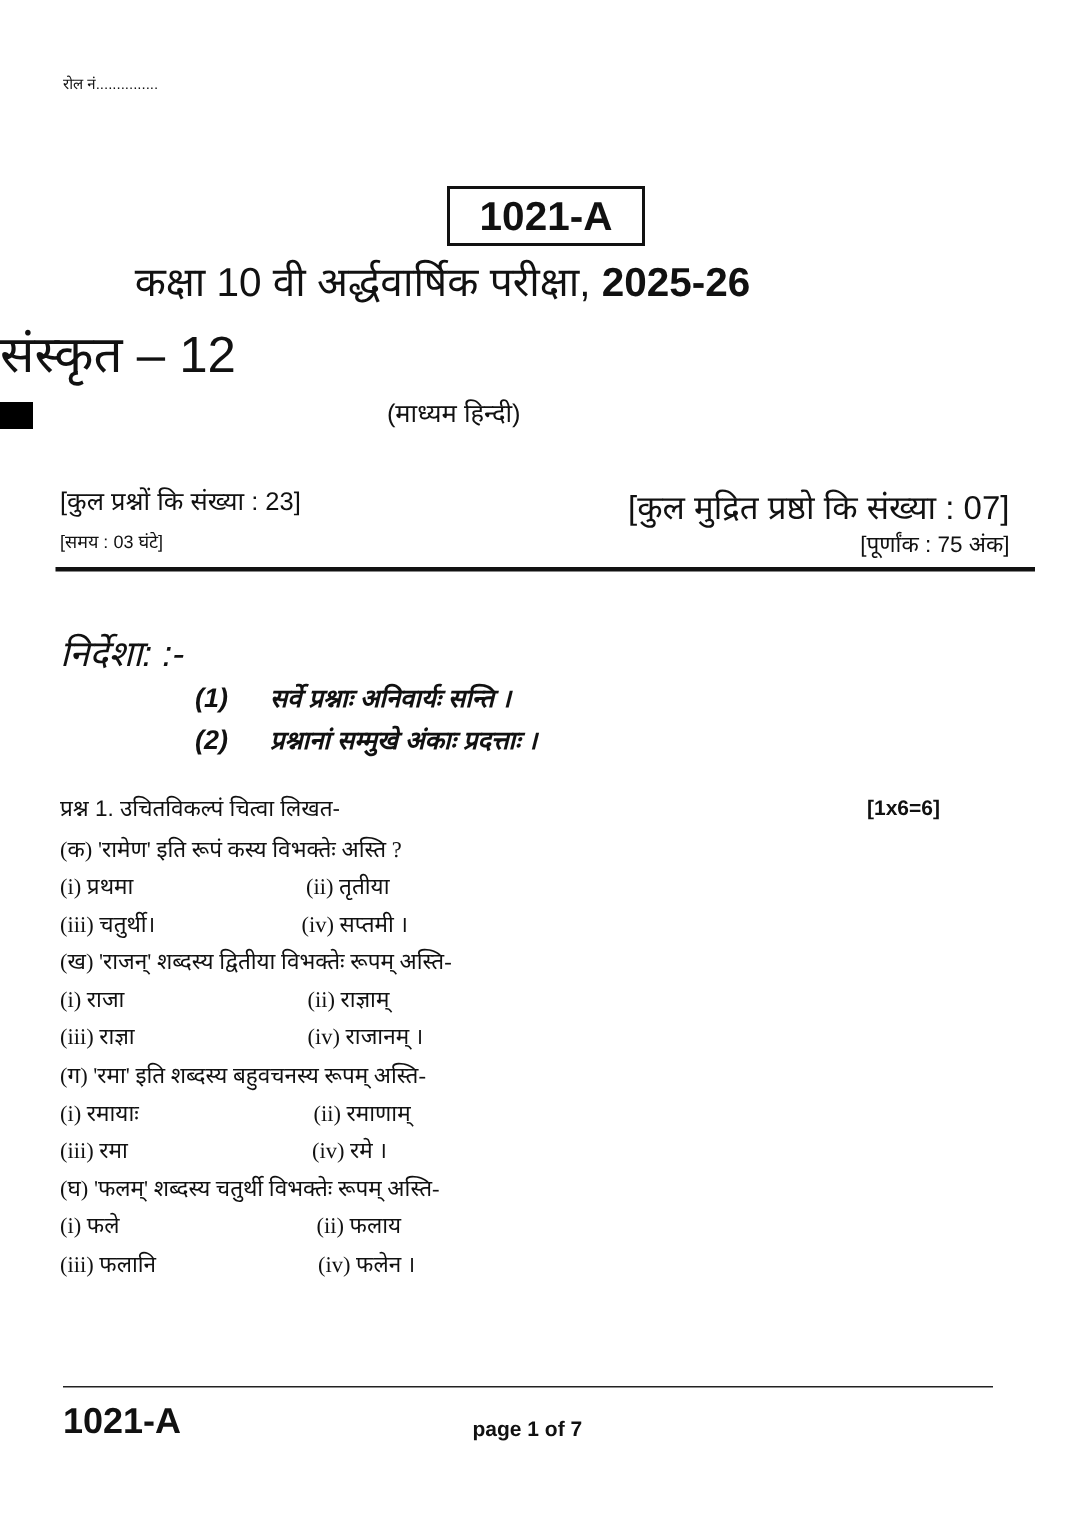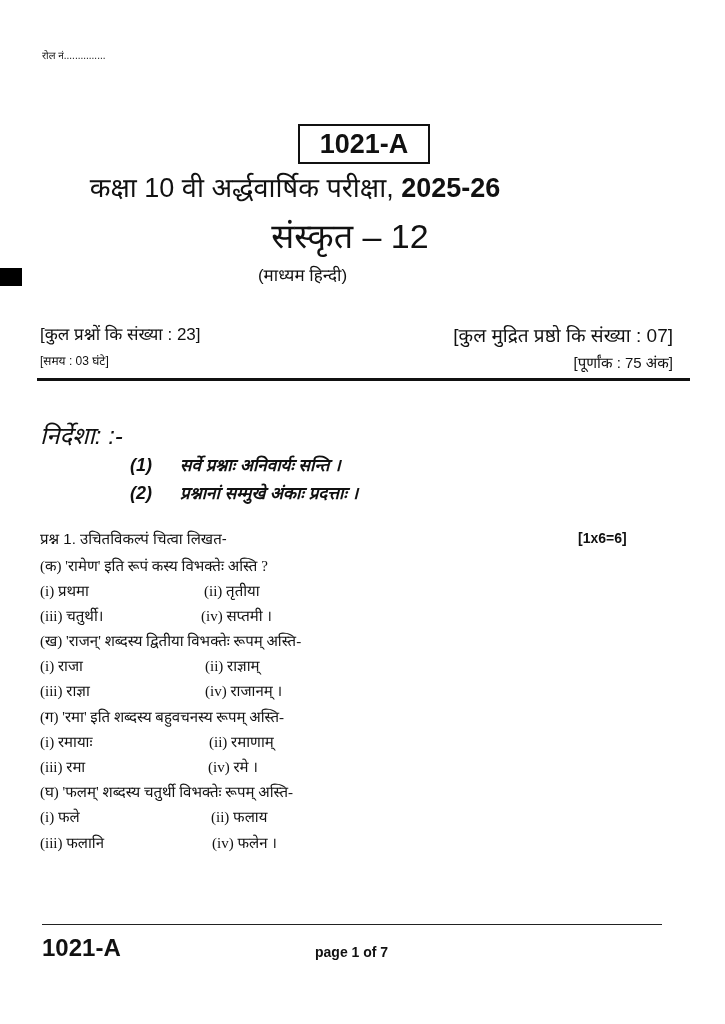--- a/index.html
+++ b/index.html
@@ -13,27 +13,27 @@
 
   #roll { left: 42px; top: 48px; font-size: 10px; }
 
   #code-box {
     left: 298px; top: 124px; width: 132px; height: 40px;
     border: 2.5px solid #111; box-sizing: border-box;
     font-size: 27px; font-weight: bold; text-align: center; line-height: 36px;
   }
   #exam-title { left: 0; width: 590px; text-align: center; top: 168px; font-size: 27px; }
   #exam-title b { font-weight: bold; }
-  #subject { left: 0; width: 700px; text-align: center; top: 212px; font-size: 34px; }
+  #subject { left: 0; width: 700px; text-align: left; top: 212px; font-size: 34px; }
   #medium { left: 0; width: 605px; text-align: center; top: 263px; font-size: 17px; }
 
   #side-mark { left: 0; top: 268px; width: 22px; height: 18px; background: #000; }
 
   #total-q { left: 40px; top: 322px; font-size: 17px; }
-  #total-pages { right: 52px; top: 322px; font-size: 19px; text-align: right; }
+  #total-pages { right: 52px; top: 322px; font-size: 22px; text-align: right; }
   #time { left: 40px; top: 352px; font-size: 12px; }
   #marks { right: 52px; top: 352px; font-size: 15px; text-align: right; }
   #rule-top { left: 37px; top: 378px; width: 653px; height: 3px; background: #111; }
 
   #instr-title { left: 40px; top: 418px; font-size: 24px; font-style: italic; }
   .instr-item { left: 130px; font-size: 17px; font-style: italic; font-weight: bold; }
   .instr-item .num { display: inline-block; width: 50px; font-size: 18px; }
   #instr-1 { top: 453px; }
   #instr-2 { top: 481px; }
 

